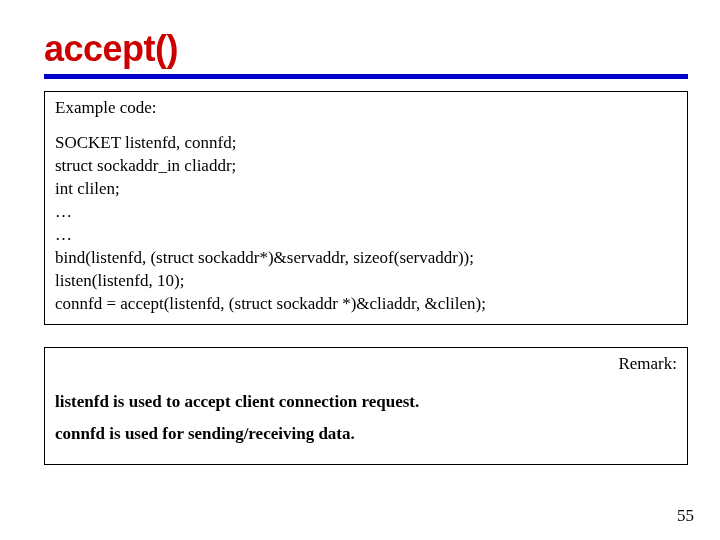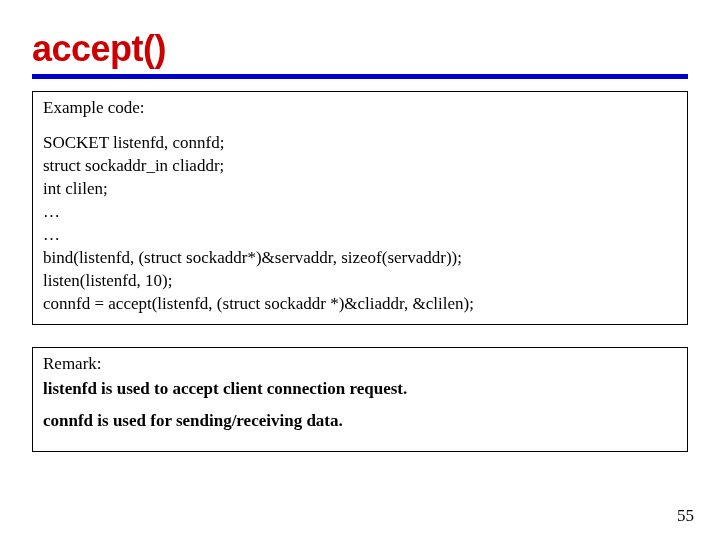--- a/index.html
+++ b/index.html
@@ -6,21 +6,21 @@
     margin: 0;
     padding: 0;
     width: 720px;
     height: 540px;
     background: #ffffff;
     font-family: "Times New Roman", Times, serif;
     position: relative;
     box-sizing: border-box;
   }
   .slide {
-    padding: 28px 32px 0 32px;
+    padding: 28px 32px 0 44px;
   }
   .title {
     font-family: Arial, Helvetica, sans-serif;
     font-weight: 900;
     font-size: 36px;
     color: #cc0000;
     margin: 0 0 4px 0;
     letter-spacing: -0.5px;
   }
   .rule {
@@ -42,21 +42,22 @@
     font-size: 17px;
     line-height: 1.35;
     white-space: pre-wrap;
   }
   .remark-box {
     border: 1px solid #000;
     padding: 6px 10px 8px 10px;
   }
   .remark-label {
     font-size: 17px;
-    margin-bottom: 4px;
+    margin-bottom: 17px;
+    text-align: right;
   }
   .remark-line {
     font-size: 17px;
     line-height: 1.35;
     margin-bottom: 10px;
   }
   .bold { font-weight: bold; }
   .pagenum {
     position: absolute;
     bottom: 14px;

